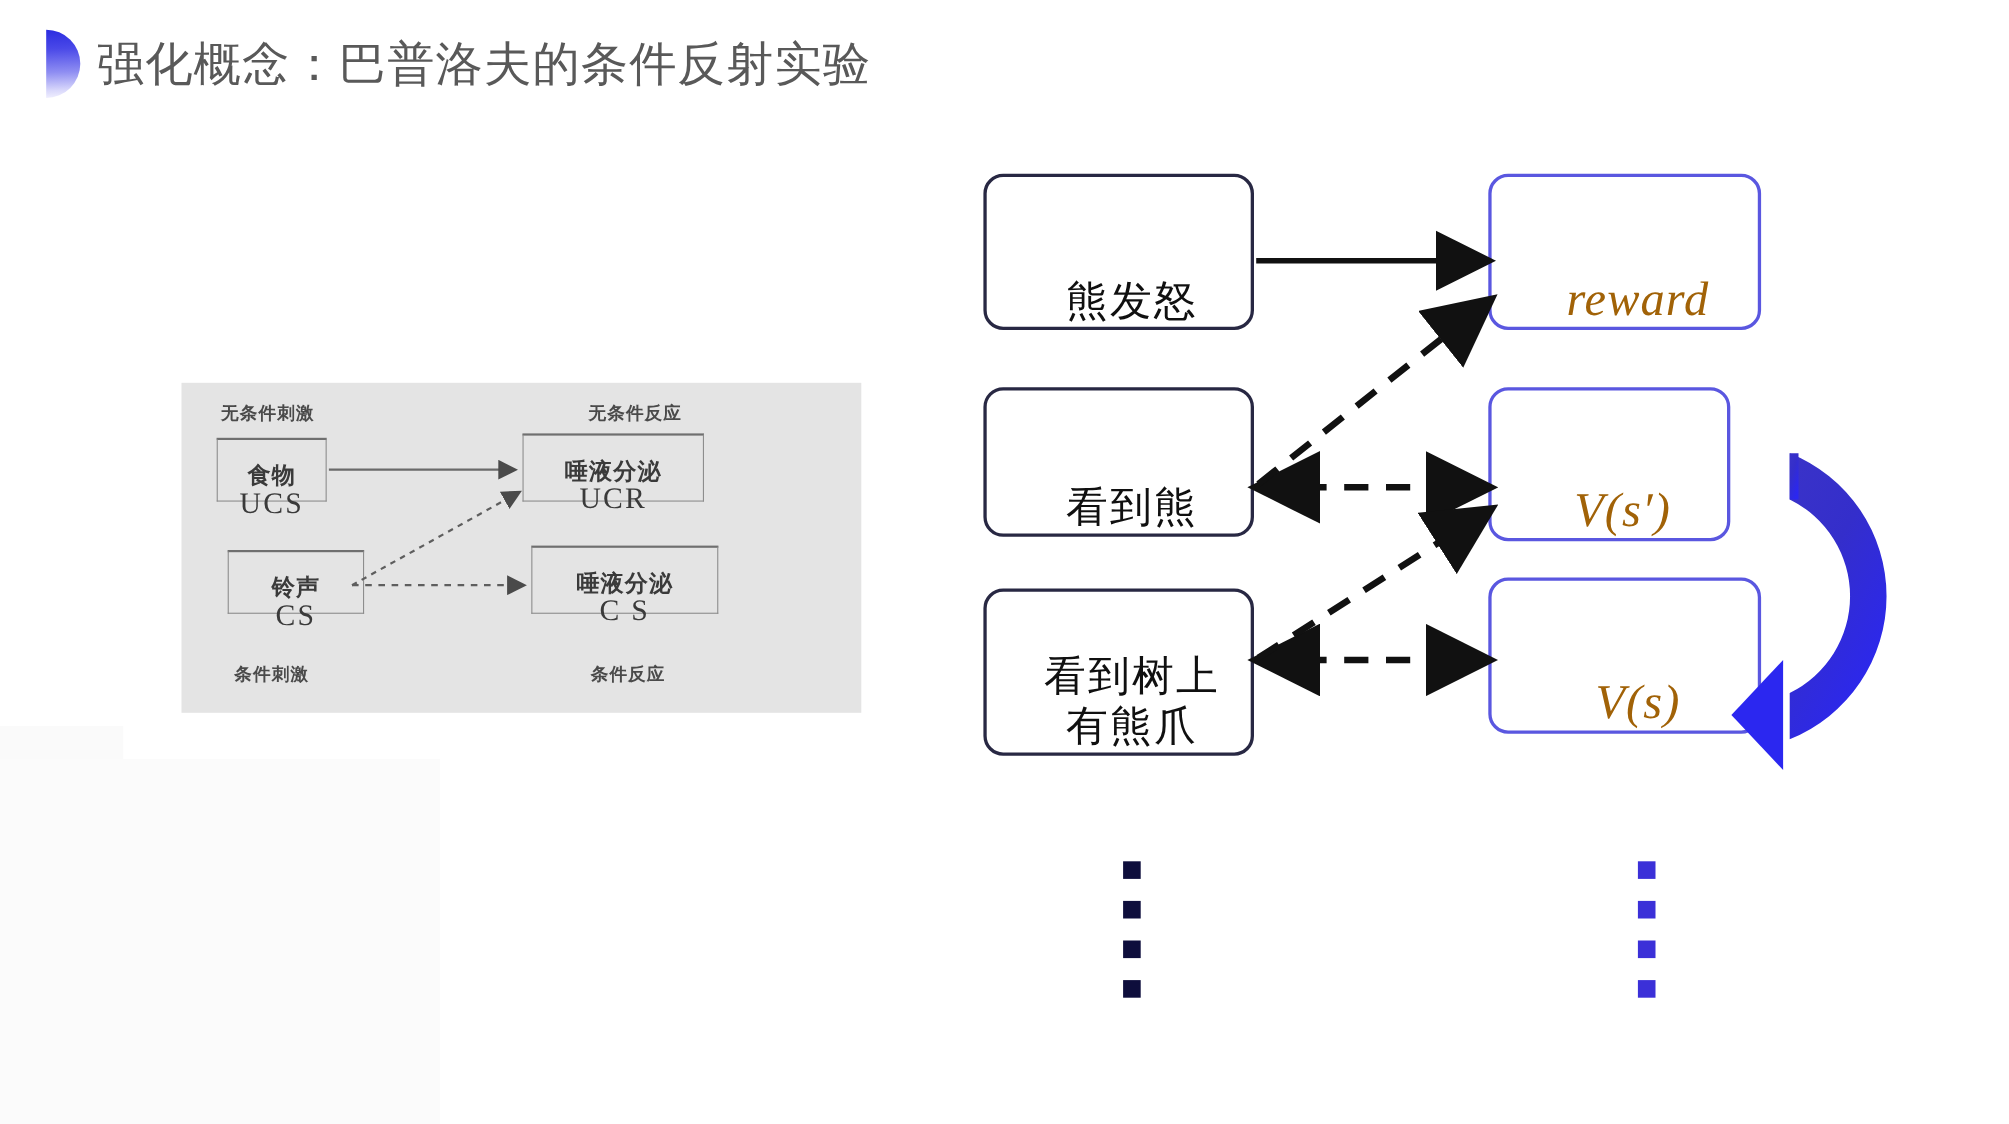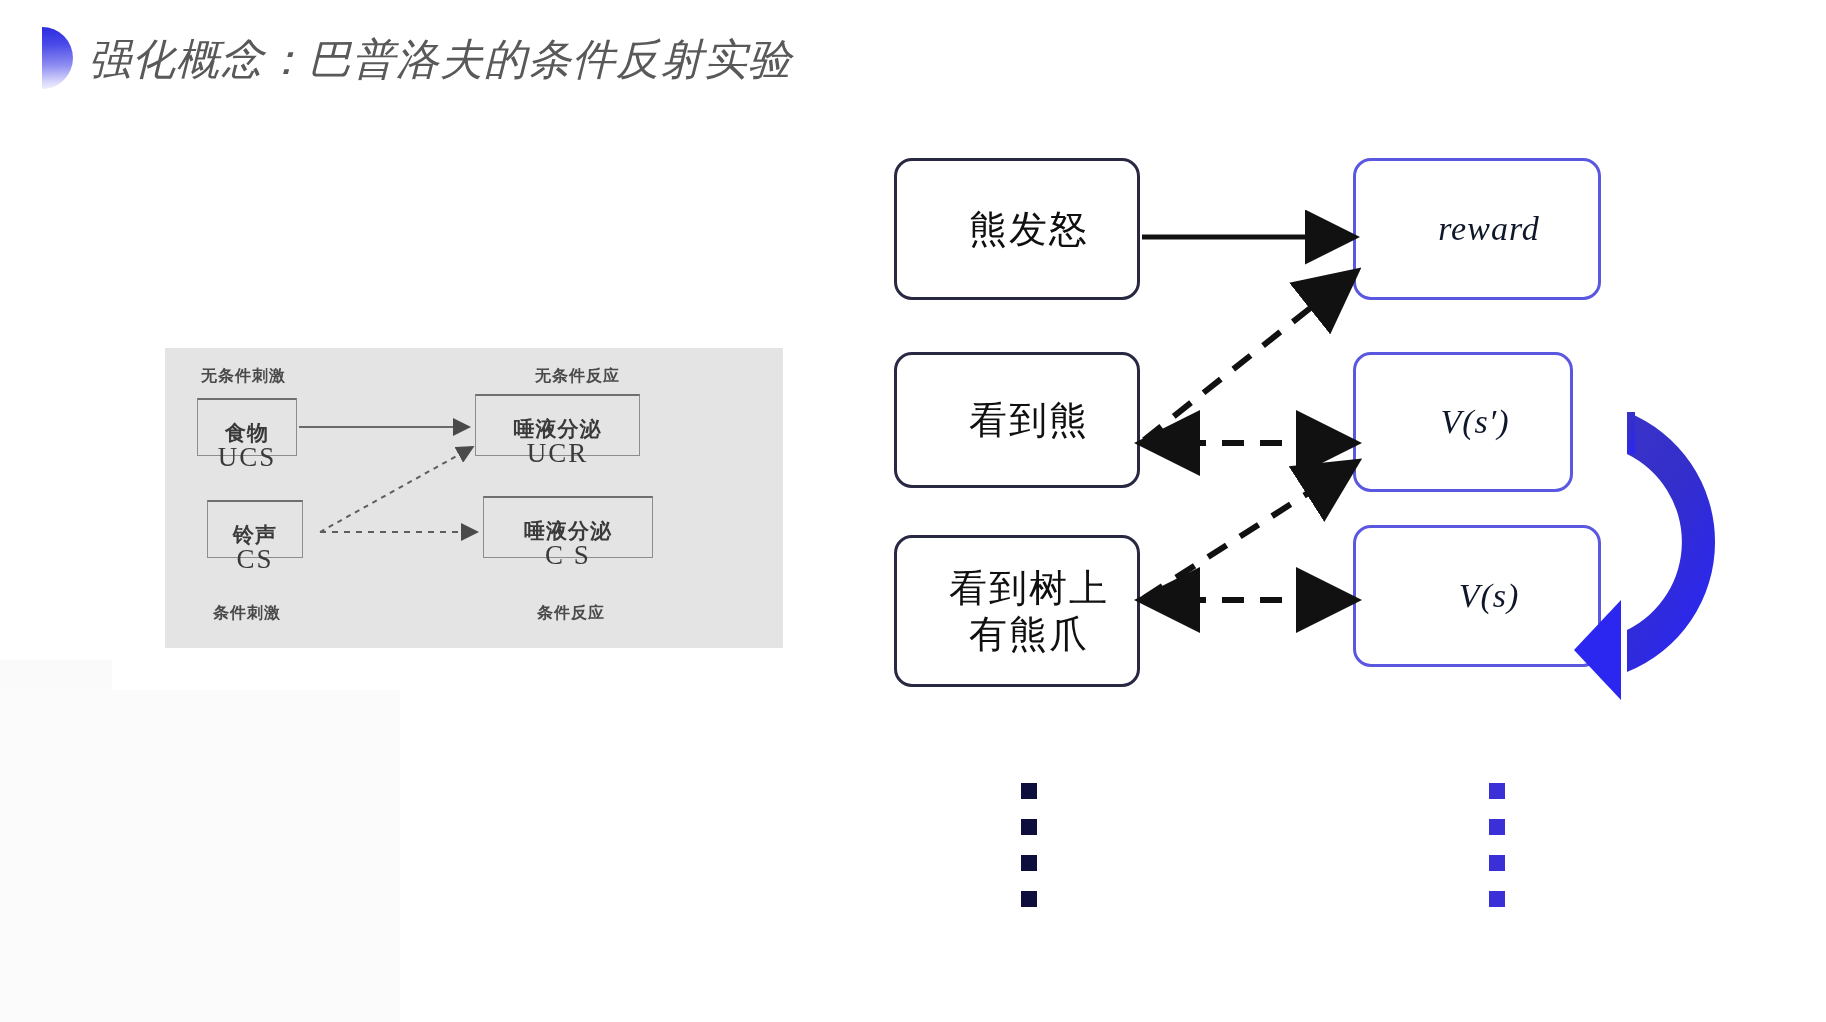--- a/index.html
+++ b/index.html
@@ -49,21 +49,20 @@
   .title-text {
     position: absolute;
     left: 88px;
     top: 28px;
     font-size: 43px;
     line-height: 62px;
     letter-spacing: 1px;
     color: #595959;
     white-space: nowrap;
     font-weight: 400;
-    font-style: italic;
   }
 
   
   .pavlov {
     position: absolute;
     left: 165px;
     top: 348px;
     width: 618px;
     height: 300px;
     background: #e4e4e4;
@@ -100,50 +99,50 @@
   }
   .pv-box .en {
     display: block;
     font-family: "Liberation Serif", "DejaVu Serif", serif;
     font-size: 27px;
     line-height: 24px;
     letter-spacing: 2px;
   }
   .pv-b1 { left: 32px;  top: 50px;  width: 100px; height: 58px; }
   .pv-b2 { left: 310px; top: 46px;  width: 165px; height: 62px; }
-  .pv-b3 { left: 42px;  top: 152px; width: 96px; height: 58px; }
+  .pv-b3 { left: 42px;  top: 152px; width: 124px; height: 58px; }
   .pv-b4 { left: 318px; top: 148px; width: 170px; height: 62px; }
 
   
   .node {
     position: absolute;
     background: #ffffff;
     border-radius: 18px;
     display: flex;
-    align-items: center;
+    align-items: flex-end;
     justify-content: center;
     box-sizing: border-box;
     text-align: center;
     padding-left: 24px;
   }
   .node.dark  { border: 3px solid #282843; }
   .node.blue  { border: 3px solid #5a57e0; }
 
   .node .cn-label {
     font-size: 38px;
     line-height: 46px;
     color: #101010;
     font-weight: 500;
     letter-spacing: 2px;
   }
   .node .math-label {
     font-family: "Liberation Serif", "DejaVu Serif", serif;
     font-style: italic;
-    font-size: 34px;
-    color: #0f172a;
+    font-size: 44px;
+    color: #a16207;
     letter-spacing: 1px;
   }
 
   
   .n-bear-angry { left: 894px;  top: 158px; width: 246px; height: 142px; }
   .n-see-bear   { left: 894px;  top: 352px; width: 246px; height: 136px; }
   .n-see-paw    { left: 894px;  top: 535px; width: 246px; height: 152px; }
   
   .n-reward     { left: 1353px; top: 158px; width: 248px; height: 142px; }
   .n-vsp        { left: 1353px; top: 352px; width: 220px; height: 140px; }

